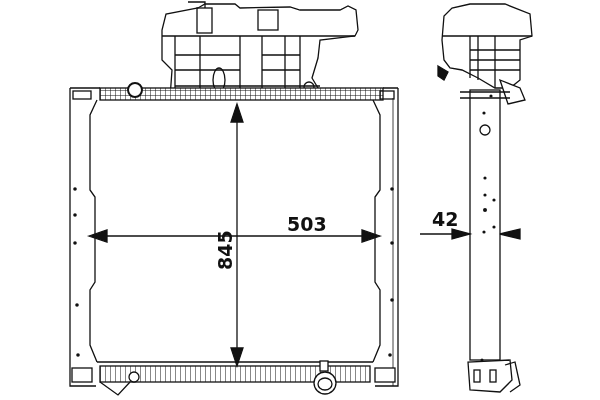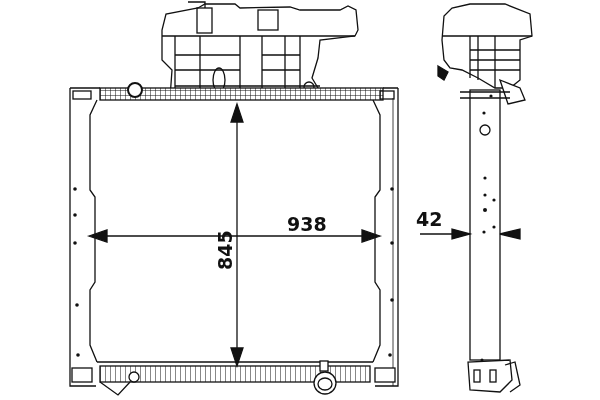--- a/index.html
+++ b/index.html
@@ -1,21 +1,21 @@
 <!DOCTYPE html>
 <html><head>
 <meta charset="utf-8">
 <style>
   html,body{margin:0;padding:0;background:#ffffff;}
   body{width:600px;height:400px;overflow:hidden;position:relative;font-family:"Liberation Sans",sans-serif;}
   #drawing{position:absolute;left:0;top:0;width:600px;height:400px;}
   .dim-label{position:absolute;font-family:"DejaVu Sans",sans-serif;font-weight:bold;color:#111;font-size:19px;line-height:1;}
   #dim-width{left:287px;top:215px;}
   #dim-height{left:216px;top:270px;transform:rotate(-90deg);transform-origin:left top;}
-  #dim-depth{left:416px;top:210px;}
+  #dim-depth{left:432px;top:210px;}
 </style>
 </head>
 <body>
 
 <svg id="drawing" viewBox="0 0 600 400" xmlns="http://www.w3.org/2000/svg">
   <defs>
     <pattern id="grid" width="5" height="5" patternUnits="userSpaceOnUse">
       <rect width="5" height="5" fill="#fff"></rect>
       <path d="M0 0H5M0 0V5" stroke="#111" stroke-width="1"></path>
     </pattern>
@@ -119,15 +119,15 @@
     </g>
     <g>
       <line x1="420" y1="234" x2="470" y2="234"></line>
       <path d="M470 234 L452 229 L452 239 Z"></path>
       <line x1="500" y1="234" x2="520" y2="234"></line>
       <path d="M500 234 L520 229 L520 239 Z"></path>
     </g>
   </g>
 </svg>
 
-<div id="dim-width" class="dim-label">938</div>
+<div id="dim-width" class="dim-label">503</div>
 <div id="dim-height" class="dim-label">845</div>
 <div id="dim-depth" class="dim-label">42</div>
 
 </body></html>

